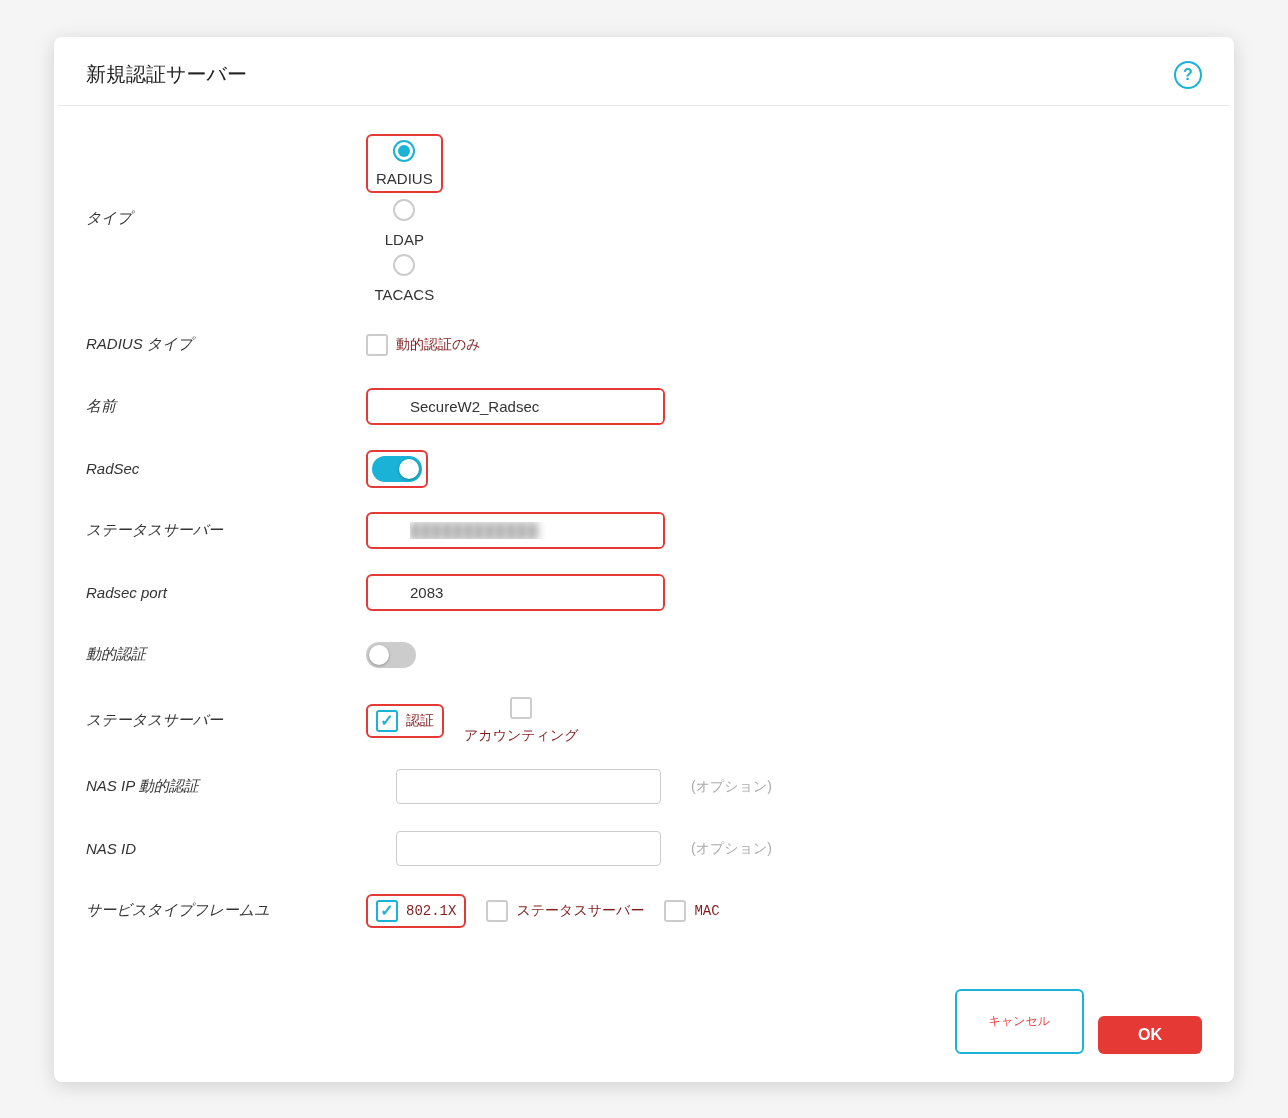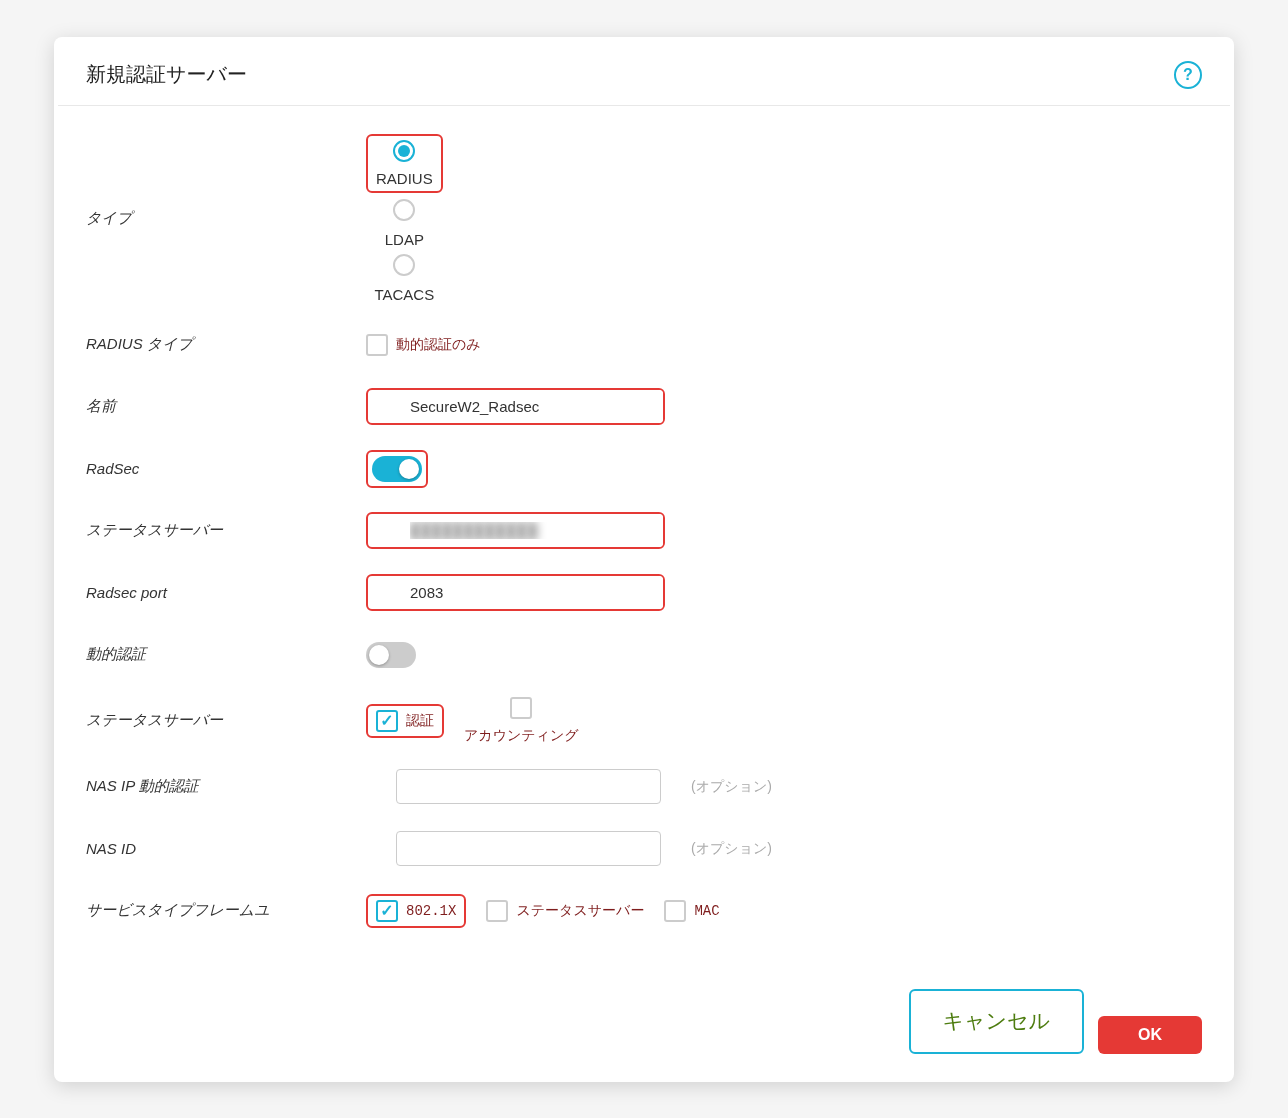--- a/index.html
+++ b/index.html
@@ -207,22 +207,22 @@
       display: flex;
       justify-content: flex-end;
       gap: 14px;
       padding: 16px 28px 24px 28px;
     }
     .btn-cancel {
       padding: 10px 32px;
       border: 2px solid #1ab2d6;
       border-radius: 6px;
       background: #fff;
-      color: #4d7c0f;
-      font-size: 21px;
+      color: #ef4444;
+      font-size: 12px;
       cursor: pointer;
       font-weight: 500;
     }
     .btn-ok {
       padding: 10px 40px;
       border: none;
       border-radius: 6px;
       background: #e53935;
       color: #fff;
       font-size: 16px;

